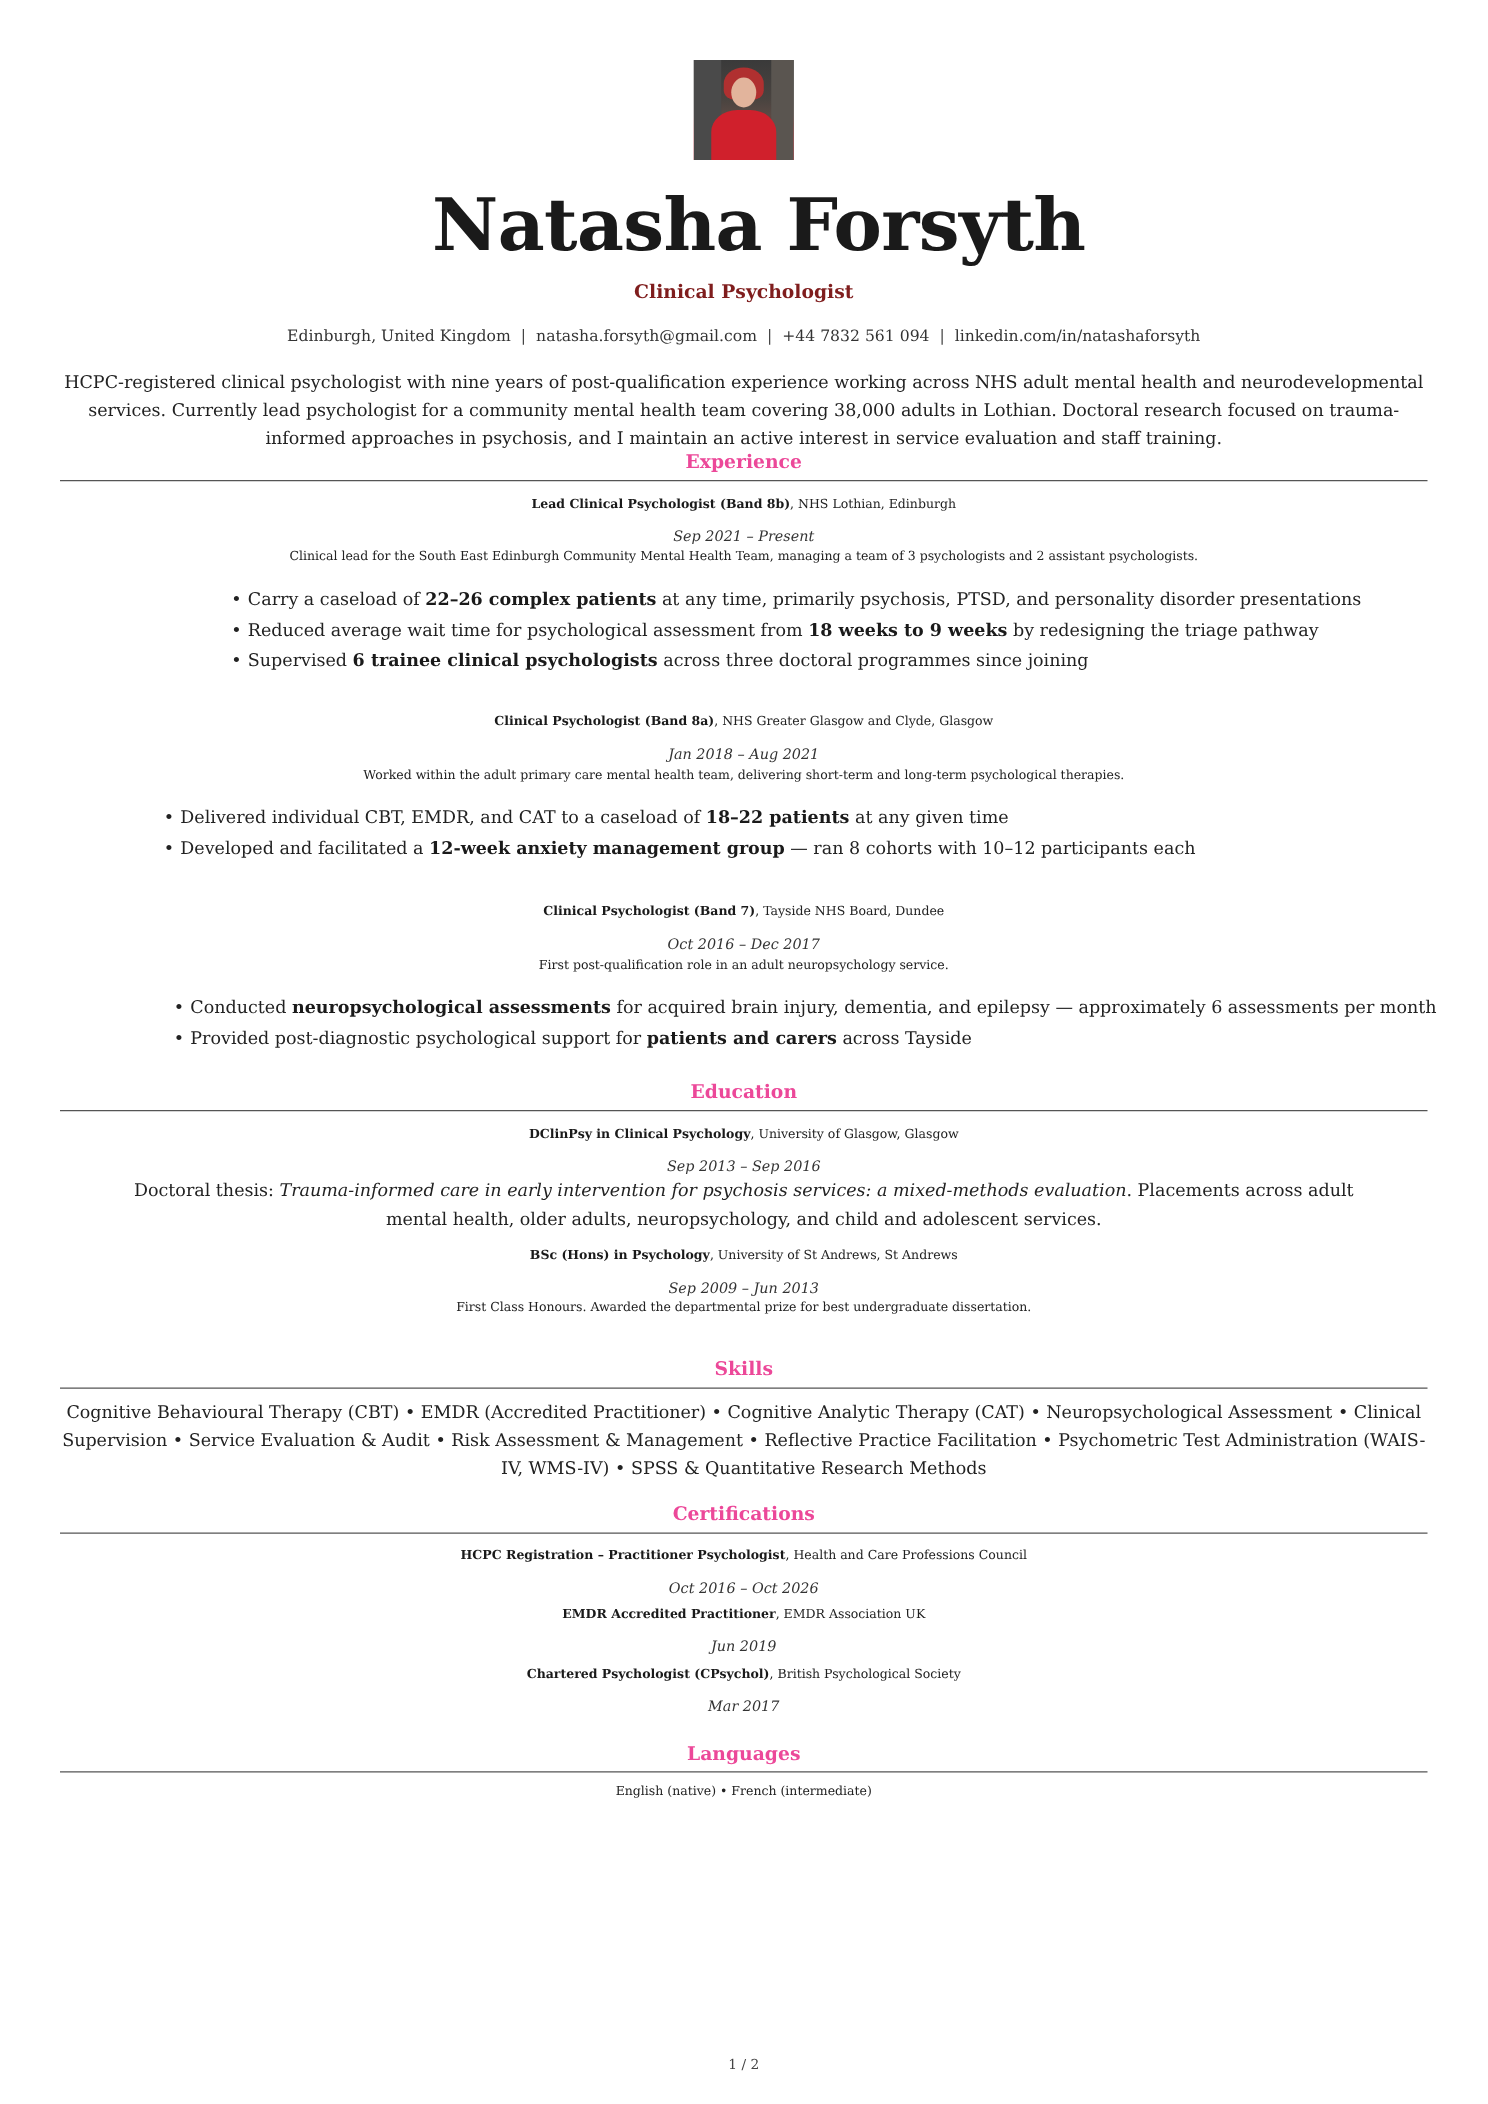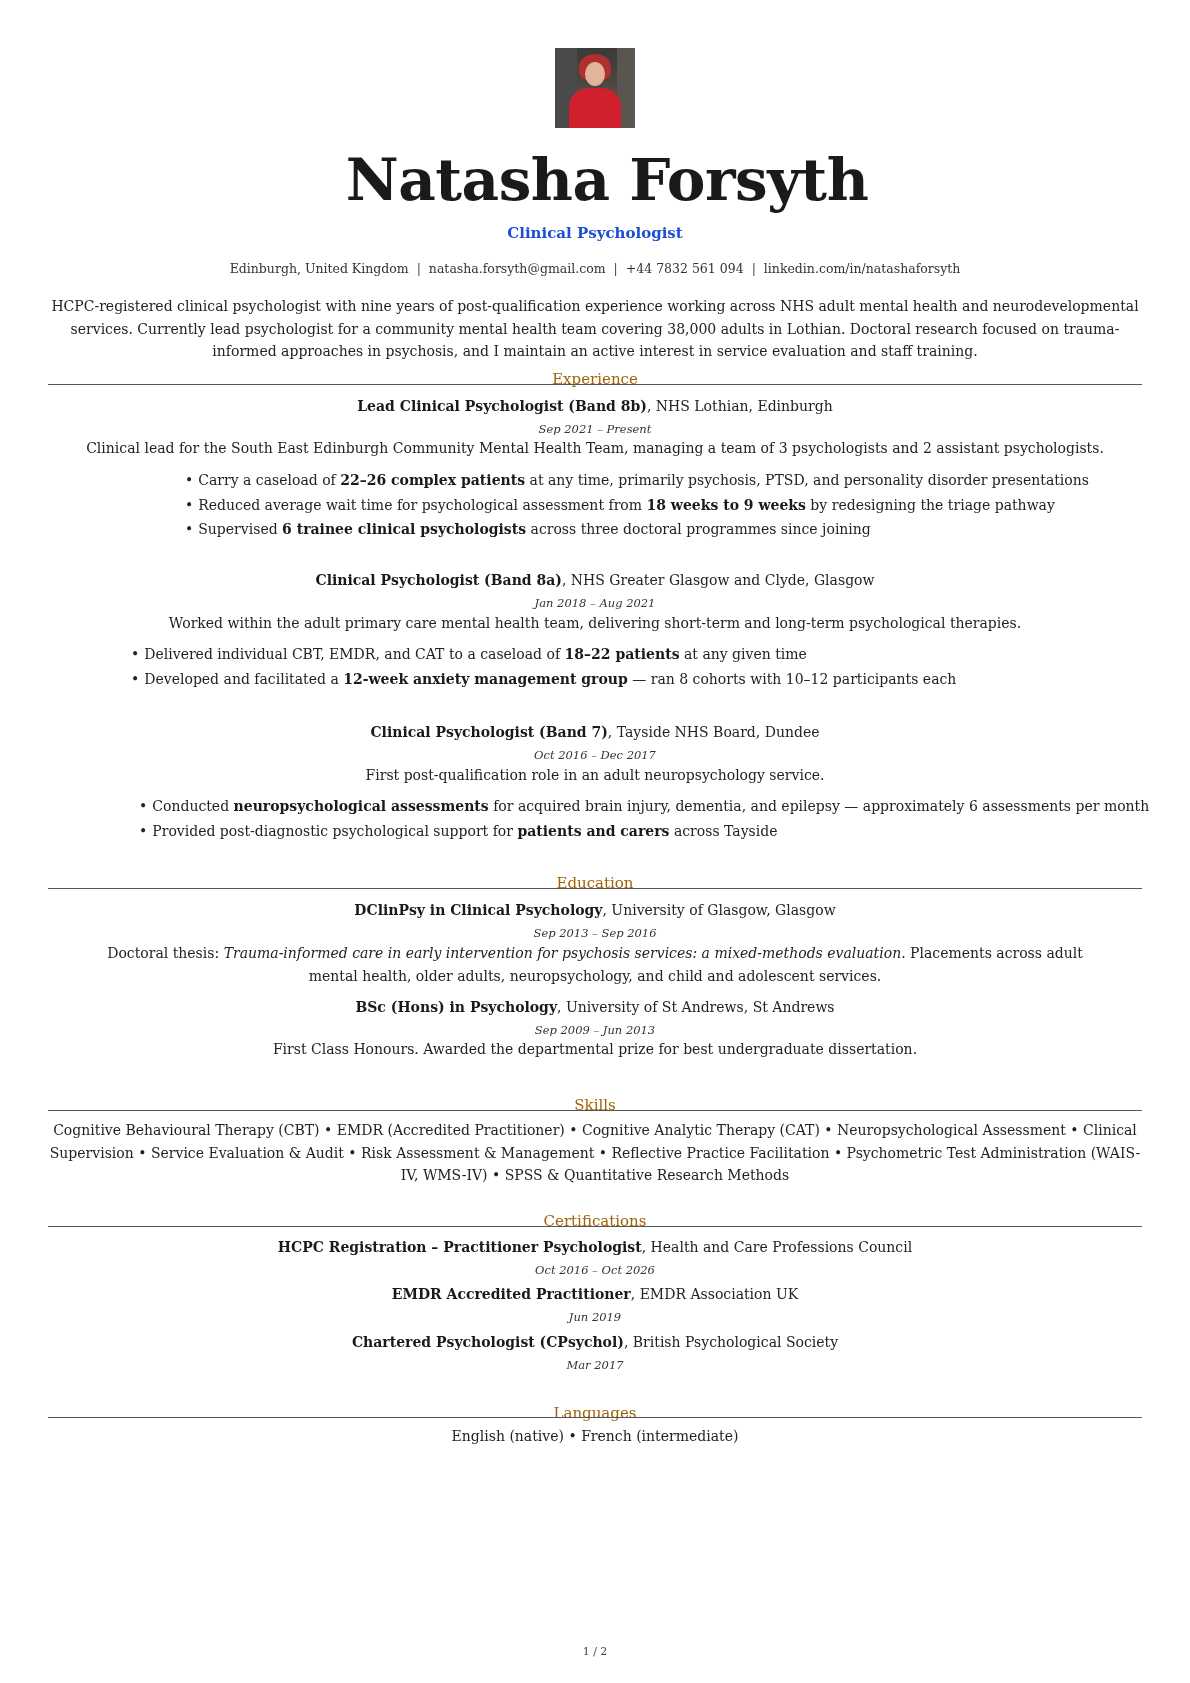--- a/index.html
+++ b/index.html
@@ -26,40 +26,40 @@
     .photo .body { position: absolute; left: 14px; top: 40px; width: 52px; height: 44px; border-radius: 40% 40% 0 0; background: #d0202c; }
 
     .name {
       position: absolute; left: 0; right: 0; top: 140px;
       font-family: "DejaVu Serif", "Liberation Serif", serif;
       font-weight: bold; font-size: 58px; letter-spacing: -0.5px; color: #1a1a1a;
       text-align: center; line-height: 80px; padding-left: 24px;
     }
     .role {
       position: absolute; left: 0; right: 0; top: 224px;
-      font-weight: bold; font-size: 15px; text-align: center; color: #1d4ed8;
+      font-weight: bold; font-size: 15px; text-align: center; color: #7f1d1d;
     }
     .contact {
       position: absolute; left: 0; right: 0; top: 261px;
       font-size: 12.5px; text-align: center; color: #333;
     }
     .contact .sep { margin: 0 8px; color: #444; }
 
     .summary {
       position: absolute; left: 48px; width: 1094px; top: 295px;
       font-size: 14px; line-height: 22.5px; text-align: center; color: #222;
     }
 
     .section-title {
       position: absolute; left: 48px; width: 1094px;
-      font-weight: normal; font-size: 15px; text-align: center; color: #a16207; margin-top: 10px;
+      font-weight: bold; font-size: 15px; text-align: center; color: #ec4899;
     }
     .rule { position: absolute; left: 48px; width: 1094px; height: 1px; background: #555; }
 
-    .line { position: absolute; left: 48px; width: 1094px; text-align: center; font-size: 14px; color: #222; white-space: nowrap; }
+    .line { position: absolute; left: 48px; width: 1094px; text-align: center; font-size: 10px; color: #222; white-space: nowrap; }
     .line b { font-weight: bold; color: #1a1a1a; }
     .date { position: absolute; left: 48px; width: 1094px; text-align: center; font-style: italic; font-size: 11.5px; color: #333; }
 
     .bullets { position: absolute; font-size: 14px; color: #222; list-style: none; }
     .bullets li { height: 24.5px; line-height: 20px; white-space: nowrap; }
     .bullets li::before { content: "\2022"; margin-right: 5px; }
     .bullets b { font-weight: bold; color: #1a1a1a; }
 
     .para { position: absolute; left: 48px; width: 1094px; text-align: center; font-size: 14px; line-height: 22.5px; color: #222; }
     .para i { font-style: italic; }

